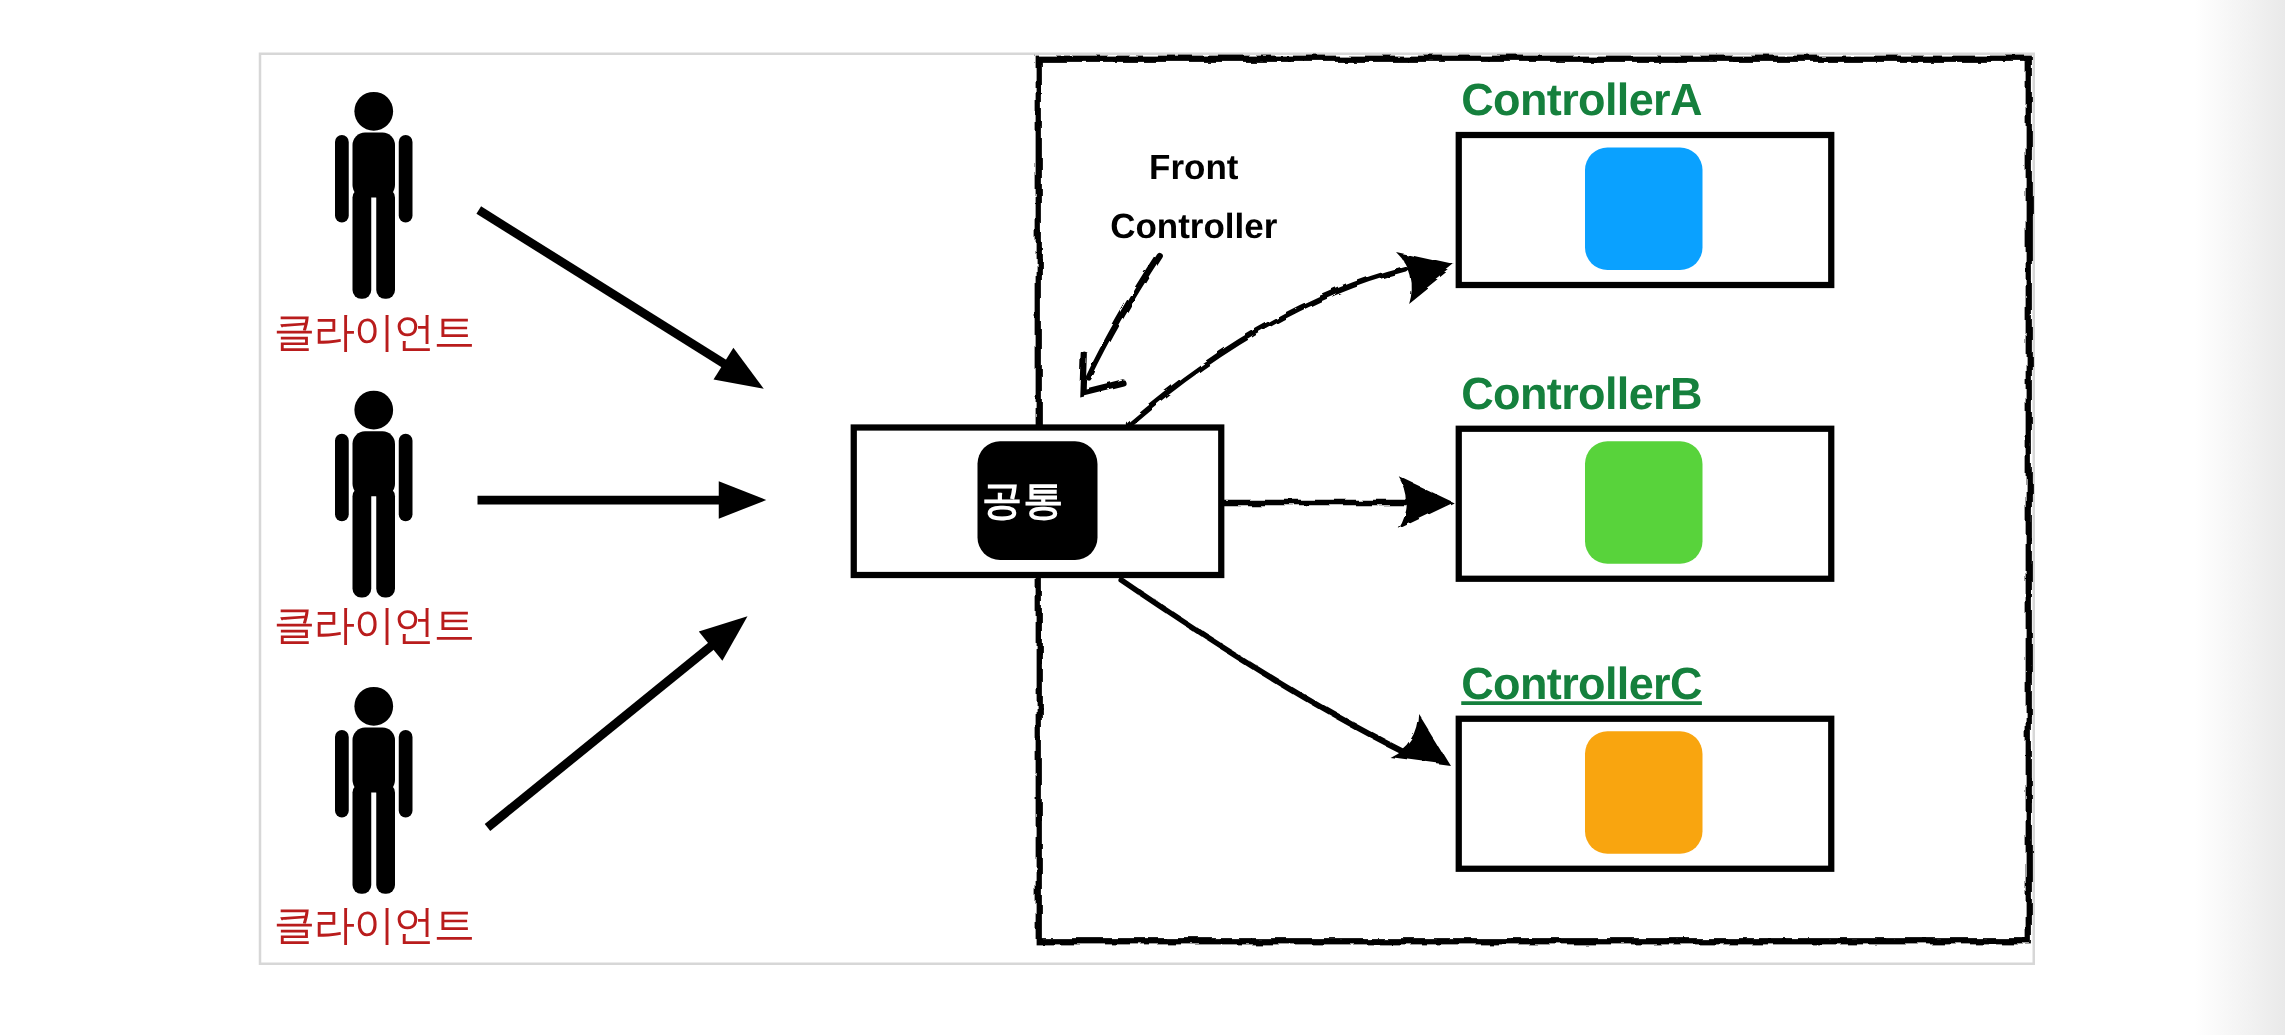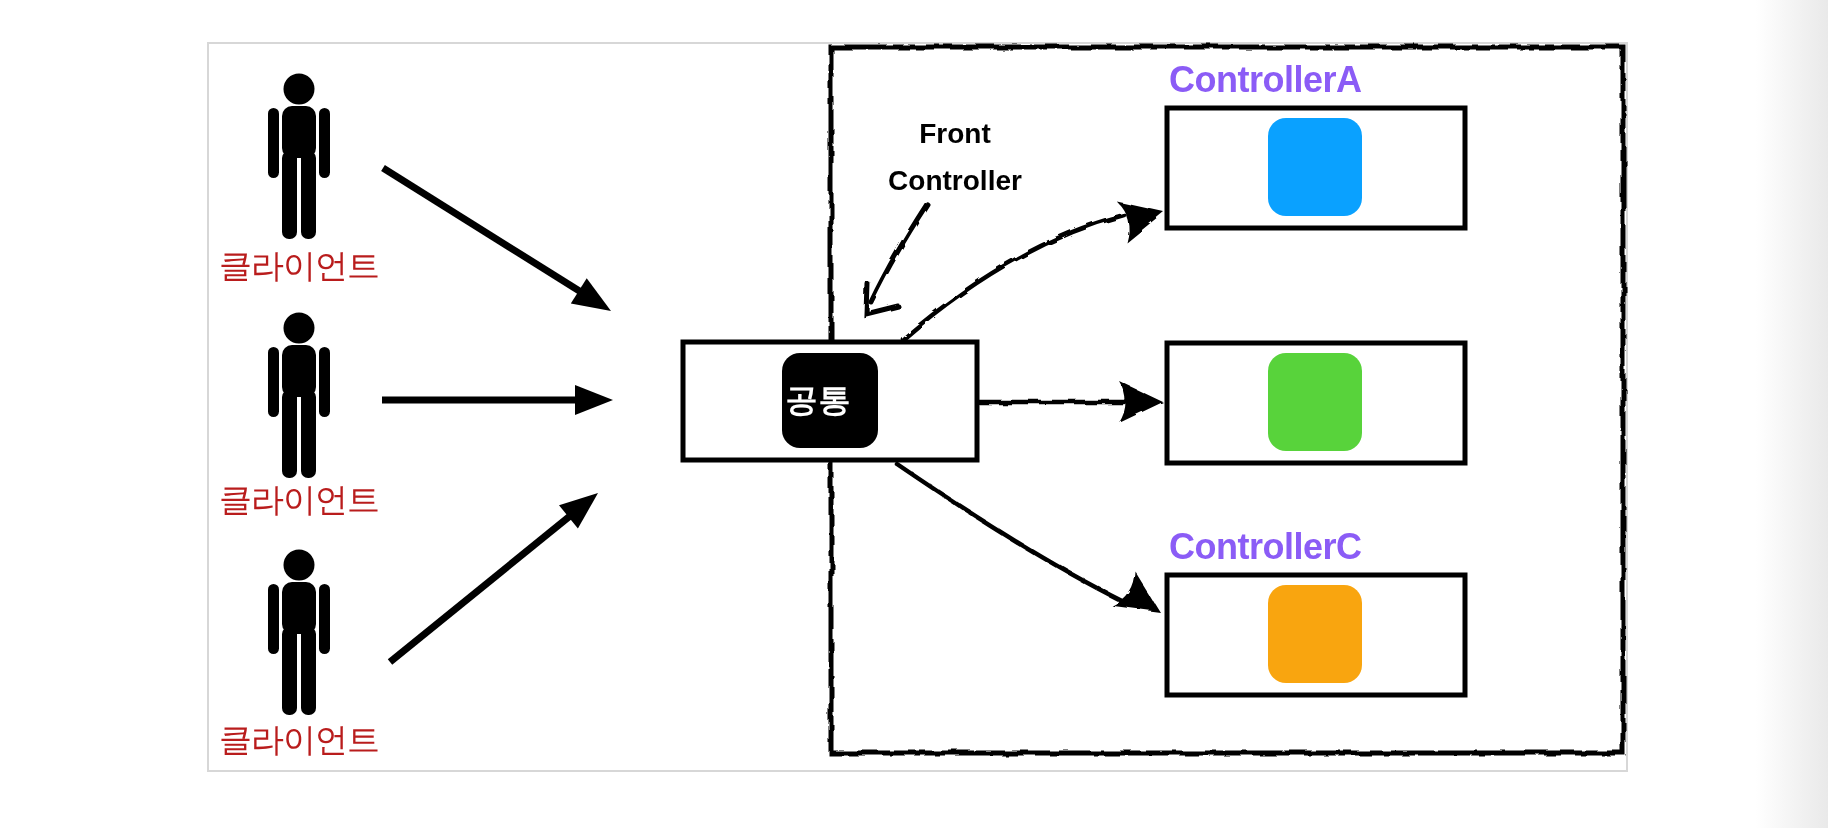--- a/index.html
+++ b/index.html
@@ -26,23 +26,23 @@
     left:795px;top:110px;width:320px;text-align:center;
     font-size:28px;line-height:47px;font-weight:bold;color:#000;
   }
   .gongtong-label{
     left:782px;top:353px;width:73px;height:95px;
     display:flex;align-items:center;justify-content:center;
     color:#ffffff;font-size:32px;font-weight:600;letter-spacing:1px;
   }
   .ctrl-label{
     left:1169px;width:300px;text-align:left;
-    font-size:36px;line-height:40px;font-weight:bold;color:#8b5cf6;letter-spacing:-0.5px;
+    font-size:36px;line-height:40px;font-weight:bold;color:#15803d;letter-spacing:-0.5px;
   }
-  .ctrl-a{top:60px;} .ctrl-b{top:295px;} .ctrl-c{top:527px;}
+  .ctrl-a{top:60px;} .ctrl-b{top:295px;} .ctrl-c{top:527px;text-decoration:underline;}
 </style>
 </head>
 <body>
 
 <div class="canvas">
 
   <div class="panel"></div>
 
   <svg class="art" width="1828" height="828" viewBox="0 0 1828 828" xmlns="http://www.w3.org/2000/svg" xmlns:xlink="http://www.w3.org/1999/xlink">
     <defs>
@@ -117,16 +117,17 @@
   <div class="lbl client-label" style="top:248px">클라이언트</div>
   <div class="lbl client-label" style="top:482px">클라이언트</div>
   <div class="lbl client-label" style="top:722px">클라이언트</div>
 
   <div class="lbl fc-label">Front
 Controller</div>
 
   <div class="lbl gongtong-label">공통</div>
 
   <div class="lbl ctrl-label ctrl-a">ControllerA</div>
+  <div class="lbl ctrl-label ctrl-b">ControllerB</div>
   <div class="lbl ctrl-label ctrl-c">ControllerC</div>
 
   <div class="edge-shade"></div>
 </div>
 
 </body></html>

